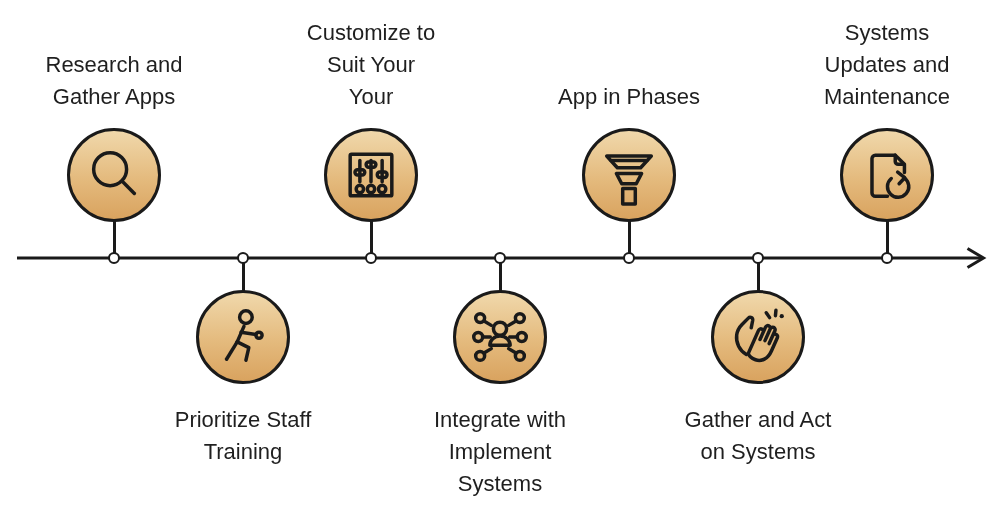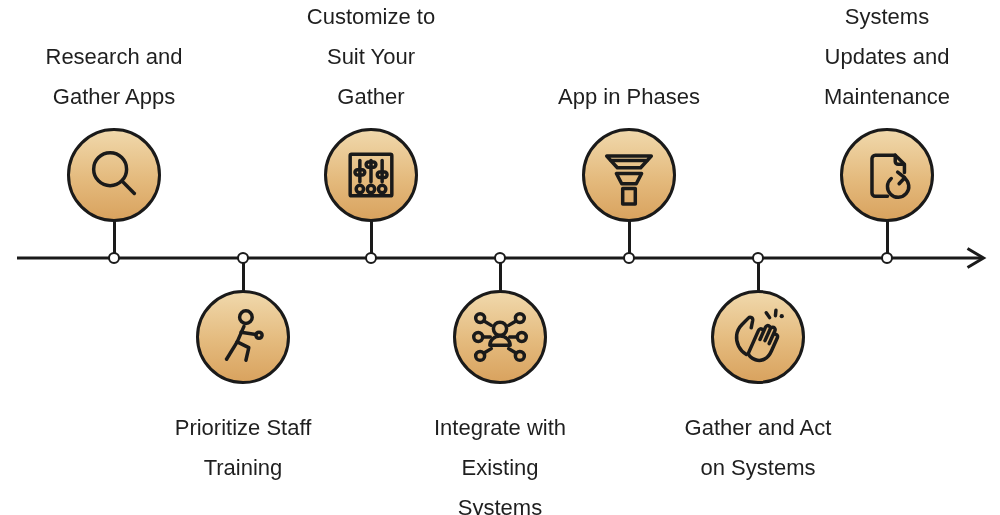--- a/index.html
+++ b/index.html
@@ -11,21 +11,21 @@
     overflow:hidden;
   }
   .axis{position:absolute;left:0;top:0;width:1000px;height:515px;}
   .axis line,.axis path{stroke:var(--outline,#1a1a1a);stroke-width:3;fill:none;}
   .item{position:absolute;top:0;left:var(--cx);width:0;height:100%;}
   .label{
     position:absolute;left:-112px;width:224px;
     text-align:center;font-size:22px;line-height:32px;
     color:var(--text,#1f1f1f);
   }
-  .label span{display:block;margin-top:8px;}
+  .label span{display:block;}
   .item.above .label{bottom:402px;}
   .item.below .label{top:404px;}
   .stem{position:absolute;left:-1.5px;width:3px;background:var(--outline,#1a1a1a);}
   .item.above .stem{top:218px;height:40px;}
   .item.below .stem{top:258px;height:36px;}
   .badge{
     position:absolute;left:-47px;width:94px;height:94px;box-sizing:border-box;
     border:3.5px solid var(--outline,#1a1a1a);border-radius:50%;
     background:linear-gradient(180deg,var(--badge-gradient-top,#f0d8ab) 0%,var(--badge-gradient-mid,#e4ba7d) 55%,var(--badge-gradient-bottom,#d9a35f) 100%);
     display:flex;align-items:center;justify-content:center;
@@ -83,21 +83,21 @@
         <path d="M26,37 L15,55"></path>
       </svg>
     </div>
     <div class="node"></div>
   </div>
 
   <div class="item above" style="--cx:371px">
     <div class="label">
       <span>Customize to</span>
       <span>Suit Your</span>
-      <span>Gather</span>
+      <span>Your</span>
     </div>
     <div class="stem"></div>
     <div class="badge">
       <svg viewBox="0 0 64 64">
         <rect x="10.5" y="10.5" width="43" height="43" rx="1.5"></rect>
         <line x1="20.5" y1="17" x2="20.5" y2="39"></line>
         <line x1="32" y1="17" x2="32" y2="39"></line>
         <line x1="43.5" y1="17" x2="43.5" y2="39"></line>
         <rect x="15.5" y="26.5" width="10" height="5.5" rx="2.5"></rect>
         <rect x="27" y="18.5" width="10" height="5.5" rx="2.5"></rect>
@@ -106,21 +106,21 @@
         <circle cx="32" cy="46.5" r="3.8"></circle>
         <circle cx="43.5" cy="46.5" r="3.8"></circle>
       </svg>
     </div>
     <div class="node"></div>
   </div>
 
   <div class="item below" style="--cx:500px">
     <div class="label">
       <span>Integrate with</span>
-      <span>Existing</span>
+      <span>Implement</span>
       <span>Systems</span>
     </div>
     <div class="stem"></div>
     <div class="badge">
       <svg viewBox="0 0 64 64">
         <circle cx="32" cy="23.5" r="6.8"></circle>
         <path d="M21.5,40.5 a10.5,9.5 0 0 1 21,0 Z"></path>
         <circle cx="11.5" cy="12.5" r="4.6"></circle>
         <circle cx="9.5" cy="32" r="4.6"></circle>
         <circle cx="11.5" cy="51.5" r="4.6"></circle>

